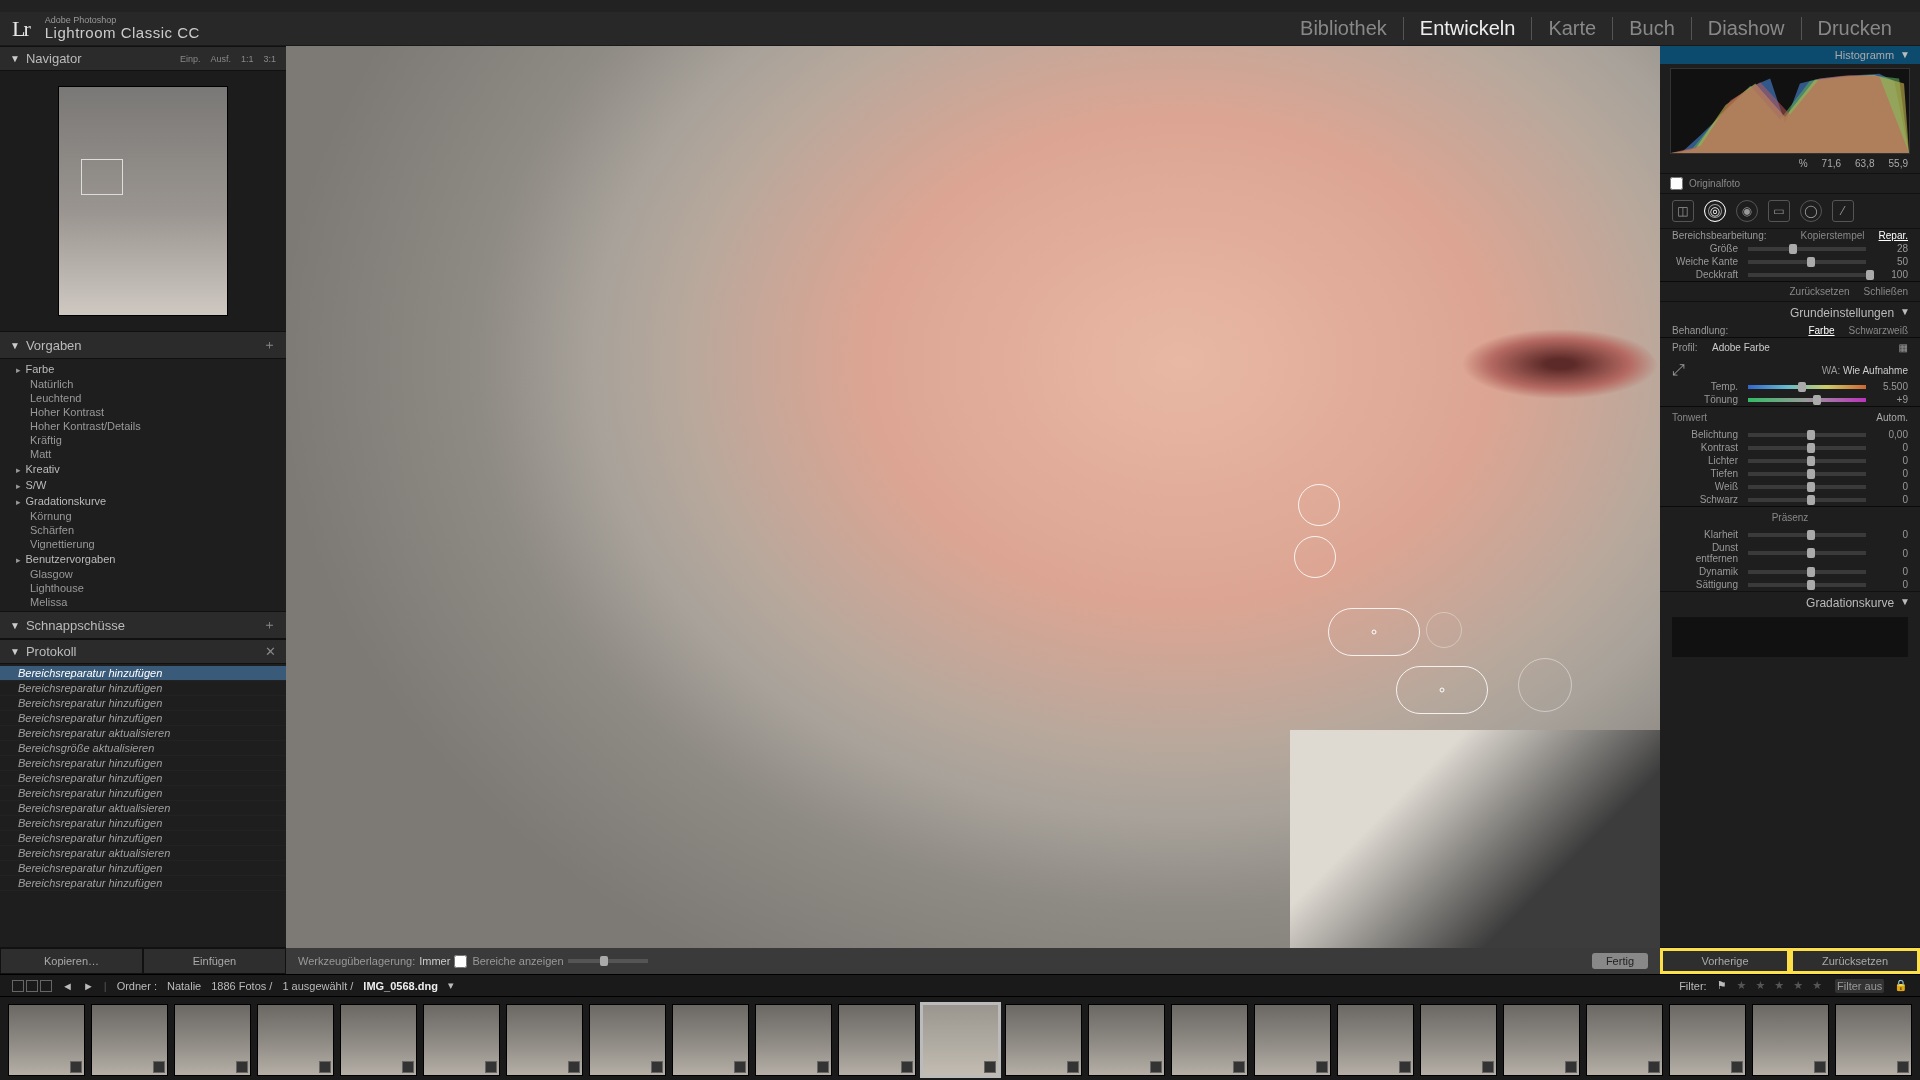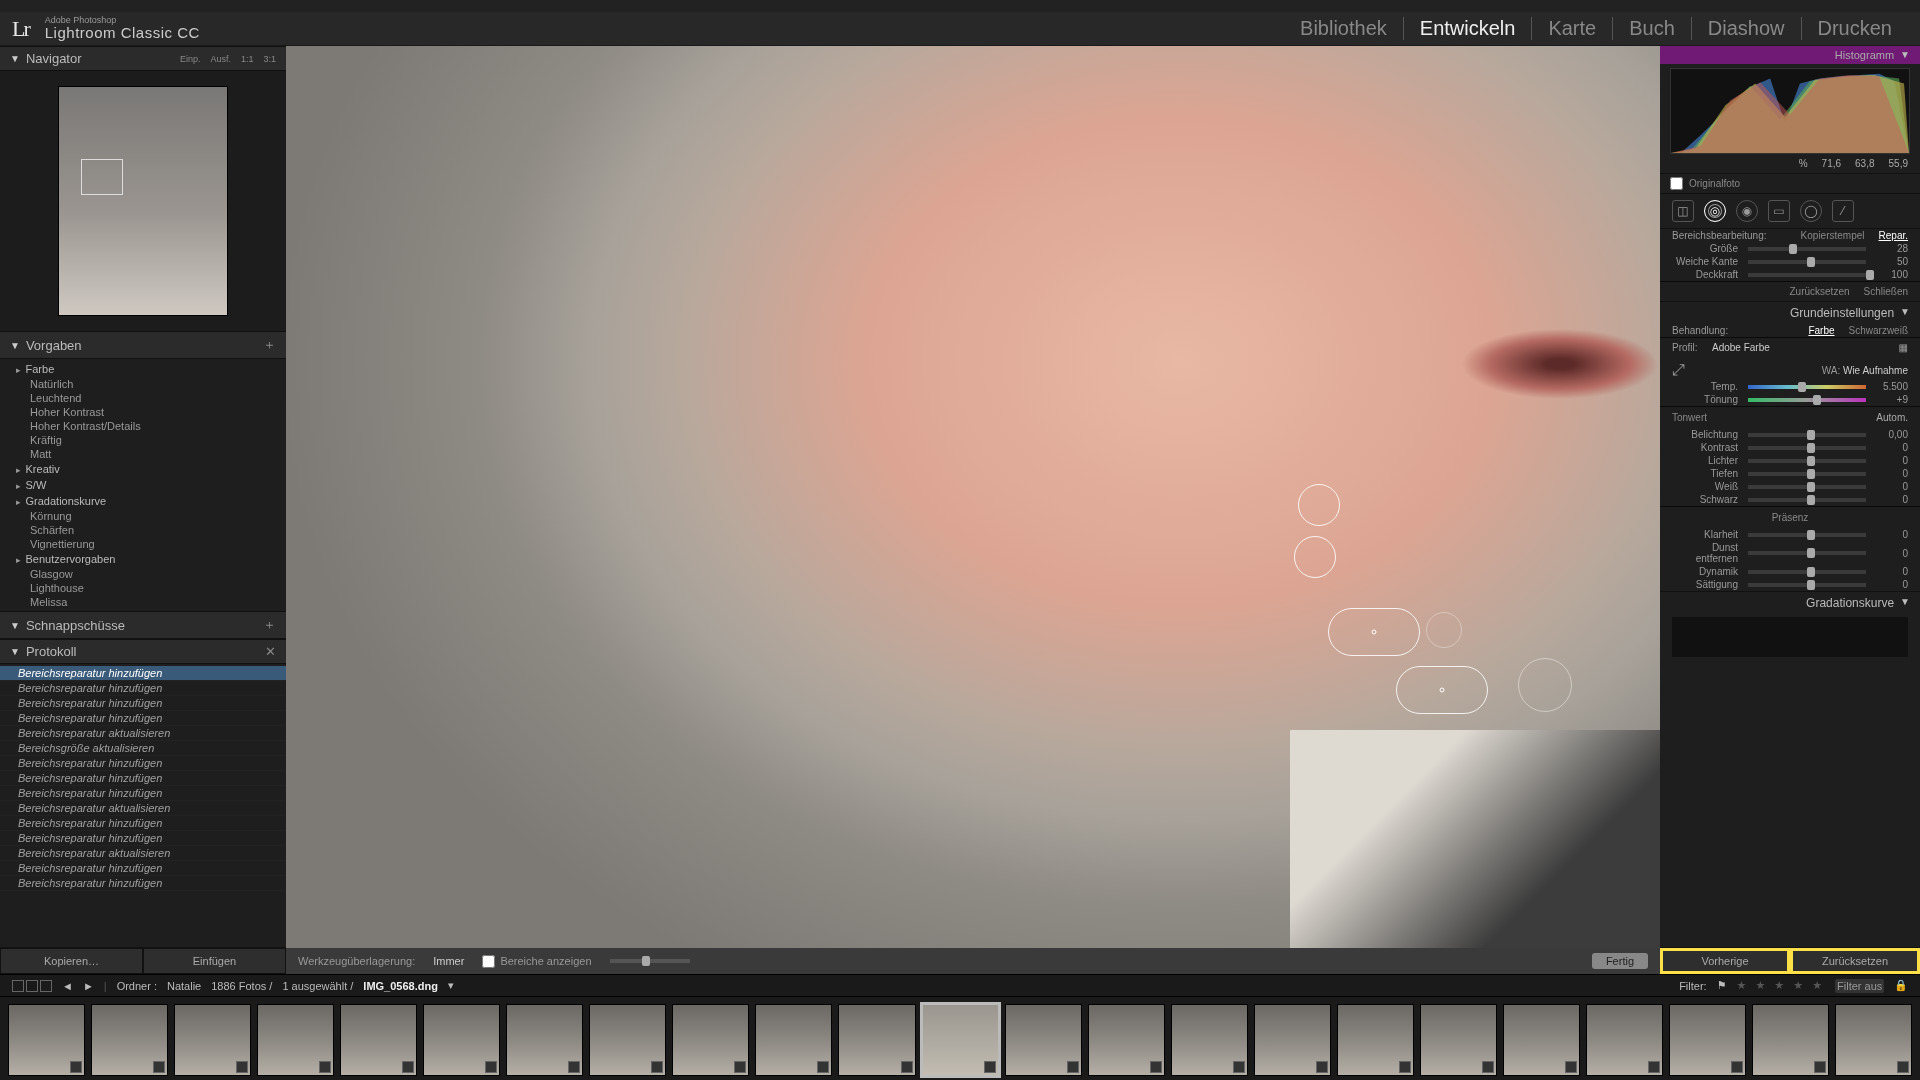--- a/index.html
+++ b/index.html
@@ -41,27 +41,27 @@
   .left-bottom button{ flex:1; background:#2e2e2e; border:1px solid #111; color:#aaa; font-size:11px; height:26px; cursor:pointer;}
 
   
   .center { flex:1; background:#6e6e6e; position:relative; display:flex; flex-direction:column;}
   .canvas { flex:1; position:relative; overflow:hidden; background:radial-gradient(ellipse 900px 700px at 65% 35%, #e8b8a4 0%, #dca593 35%, #b8a89c 55%, #a8a29a 65%, #8e8a84 78%, #7d7a75 100%);}
   .canvas .mouth{position:absolute; right:0; top:270px; width:250px; height:120px; background:radial-gradient(ellipse 140px 50px at 60% 40%, #5c2a28 10%, #b56a62 50%, transparent 70%); border-radius:50%;}
   .heal{ position:absolute; border:1.5px solid rgba(255,255,255,0.85); border-radius:50%; }
   .heal.pill{ border-radius:30px;}
   .heal .dot{ position:absolute; left:50%; top:50%; width:5px;height:5px;border:1px solid #fff;border-radius:50%;transform:translate(-50%,-50%);}
   .canvas .picam{position:absolute;right:0;bottom:0;width:370px;height:218px;background:linear-gradient(135deg,#ded9d1 30%, #3c3c3c 70%);}
-  .toolbar-bottom{ height:26px; background:#3a3a3a; display:flex; align-items:center; padding:0 12px; gap:18px; font-size:11px; color:#999;}
+  .toolbar-bottom{ height:26px; background:#3a3a3a; display:flex; align-items:center; padding:0 12px; gap:4px; font-size:11px; color:#999;}
   .toolbar-bottom .spacer{flex:1;}
   .toolbar-bottom .done-btn{ background:#888; color:#222; padding:2px 14px; border-radius:3px; cursor:pointer; font-size:11px;}
 
   
   .right-panel{ width:260px; background:#1e1e1e; display:flex; flex-direction:column;}
-  .histo-head{ display:flex; padding:3px 10px; background:#701a75; font-size:11px;justify-content:flex-end;}
+  .histo-head{ display:flex; padding:3px 10px; background:#0c4a6e; font-size:11px;justify-content:flex-end;}
   .histo-head span:first-child{margin-left:auto; color:#aaa;}
   .tri-r{margin-left:6px; font-size:10px;color:#bbb;}
   .histogram{ height:86px; margin:4px 10px; background:#111; position:relative; border:1px solid #333; overflow:hidden;}
   .histogram svg{width:100%;height:100%;}
   .histo-vals{ display:flex; justify-content:flex-end; gap:14px; padding:0 12px 4px; font-size:10px; color:#aaa;}
   .orig-row{display:flex;align-items:center;padding:3px 10px;border-top:1px solid #111;border-bottom:1px solid #111;font-size:10px;color:#888;gap:6px;}
   .tool-strip{ display:flex; gap:10px; padding:6px 12px; align-items:center;}
   .tool-strip .t{ width:22px;height:22px;border:1px solid #555;border-radius:50%; display:flex;align-items:center;justify-content:center;font-size:12px;color:#999;cursor:pointer;}
   .tool-strip .t.sq{border-radius:3px;}
   .tool-strip .t.active{border-color:#fff;color:#fff;}

